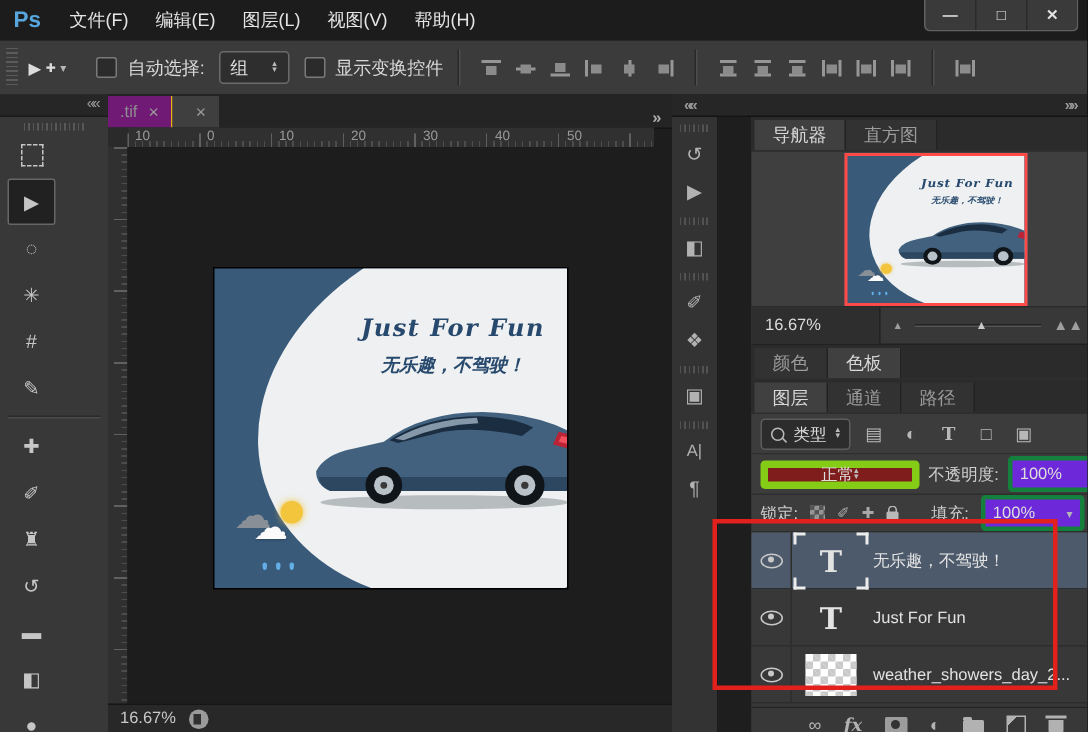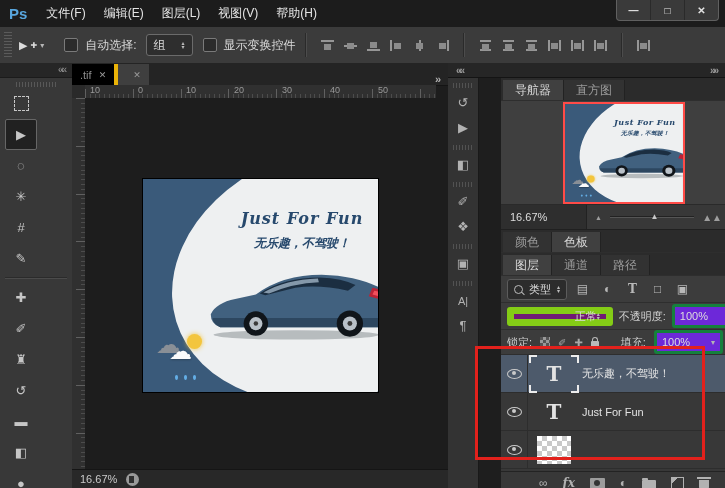--- a/index.html
+++ b/index.html
@@ -50,21 +50,21 @@
   .tgrid{display:flex;flex-wrap:wrap;width:62px;margin:1px auto 0}
   .tool{width:30px;height:29px;display:flex;align-items:center;justify-content:center;
         color:#c6c6c6;font-size:13px;border:1px solid transparent}
   .tool.sel{background:#212121;border:1px solid #666;border-radius:2px}
   .tool .marq{width:13px;height:13px;border:1px dashed #c6c6c6}
   .tdiv{width:100%;height:0;border-top:1px solid #2b2b2b;border-bottom:1px solid #4b4b4b;margin:3px 0}
   
   #docarea{position:absolute;left:72px;top:63px;width:376px;bottom:0;background:#1d1d1d}
   #tabbar{height:22px;background:#242424;display:flex;align-items:flex-end;border-bottom:1px solid #141414}
   .dtab{height:21px;display:flex;align-items:center;padding:0 8px;font-size:11px;white-space:nowrap}
-  .dtab.bgt{background:#000000;color:#8f8f8f;border-right:4px solid #eab308;max-width:34px;overflow:hidden}
+  .dtab.bgt{background:#701a75;color:#8f8f8f;border-right:1px solid #eab308;max-width:34px;overflow:hidden}
   .dtab.act{background:#3f3f3f;color:#cfcfcf;overflow:hidden;max-width:300px}
   .closex{margin-left:7px;font-size:9px;color:#9a9a9a}
   .taboverflow{margin-left:auto;color:#b0b0b0;padding:0 8px;font-weight:bold;font-size:11px;letter-spacing:-1px}
   #rulercorner{position:absolute;left:0;top:22px;width:13px;height:13px;background:#2a2a2a;border-right:1px solid #1a1a1a;border-bottom:1px solid #1a1a1a}
   #rulerH{position:absolute;left:13px;right:12px;top:22px;height:13px;background:#303030;border-bottom:1px solid #191919;
      background-image:repeating-linear-gradient(to right,#606060 0 1px,transparent 1px 47.8px),
                       repeating-linear-gradient(to right,#4c4c4c 0 1px,transparent 1px 4.78px);
      background-size:100% 9px,100% 4px;background-position:left bottom,left bottom;background-repeat:no-repeat}
   .rnum{position:absolute;top:0;font-size:9px;color:#9a9a9a}
   #rulerV{position:absolute;left:0;top:35px;width:13px;bottom:18px;background:#303030;border-right:1px solid #191919;
@@ -121,21 +121,21 @@
   .frow{display:flex;align-items:center;padding:0 6px;background:#3c3c3c;border-bottom:1px solid #2e2e2e}
   #filterrow{height:26px;gap:6px}
   .filterbox{display:flex;align-items:center;background:#2c2c2c;border:1px solid #5c5c5c;border-radius:3px;
              height:19px;padding:0 6px;gap:6px;font-size:11px;color:#ddd}
   .mag{width:7px;height:7px;border:1px solid #bbb;border-radius:50%;position:relative}
   .mag::after{content:"";position:absolute;left:6px;top:7px;width:4px;height:1px;background:#bbb;transform:rotate(45deg)}
   .fico{color:#b8b8b8;font-size:12px;width:19px;text-align:center}
   .fico.tt{font-weight:bold;font-family:"DejaVu Serif",serif}
   .ftoggle{margin-left:auto;width:9px;height:16px;background:#202020;border:1px solid #555;border-radius:2px}
   #blendrow{height:26px;gap:6px}
-  .blendsel{display:flex;align-items:center;justify-content:flex-end;background:#701a75;border:7px solid #84cc16;
+  .blendsel{display:flex;align-items:center;justify-content:center;background:#7f1d1d;border:5px solid #84cc16;
             border-radius:3px;height:19px;padding:0 6px;width:140px;font-size:11px;color:#ddd;box-sizing:border-box}
   .plabel{font-size:11px;color:#cfcfcf;white-space:nowrap}
   .valbox{display:flex;align-items:center;gap:21px;background:#6d28d9;border:3px solid #15803d;border-radius:3px;
           height:18px;padding:0 5px;font-size:11px;color:#ddd}
   #lockrow{height:24px;gap:8px}
   .lockicon{color:#a8a8a8;font-size:10px}
   .chk{width:10px;height:10px;background:
         linear-gradient(45deg,#999 25%,transparent 25%,transparent 75%,#999 75%),
         linear-gradient(45deg,#999 25%,transparent 25%,transparent 75%,#999 75%),#555;
         background-size:6px 6px;background-position:0 0,3px 3px}
@@ -541,20 +541,21 @@
         </span>
         <span class="lname">Just For Fun</span>
       </div>
       <div class="lrow">
         <span class="eyebox">
             <span class="eye"></span>
           </span>
         <span class="lthumb">
             <span class="checker"></span>
           </span>
+        <span class="lname">weather_showers_day_2...</span>
       </div>
       <div id="lscroll">
         <span>▲</span>
         <span>▼</span>
       </div>
     </div>
 
     <div id="lbottombar">
       <span class="bbi">∞</span>
       <span class="bbi fx">fx</span>

